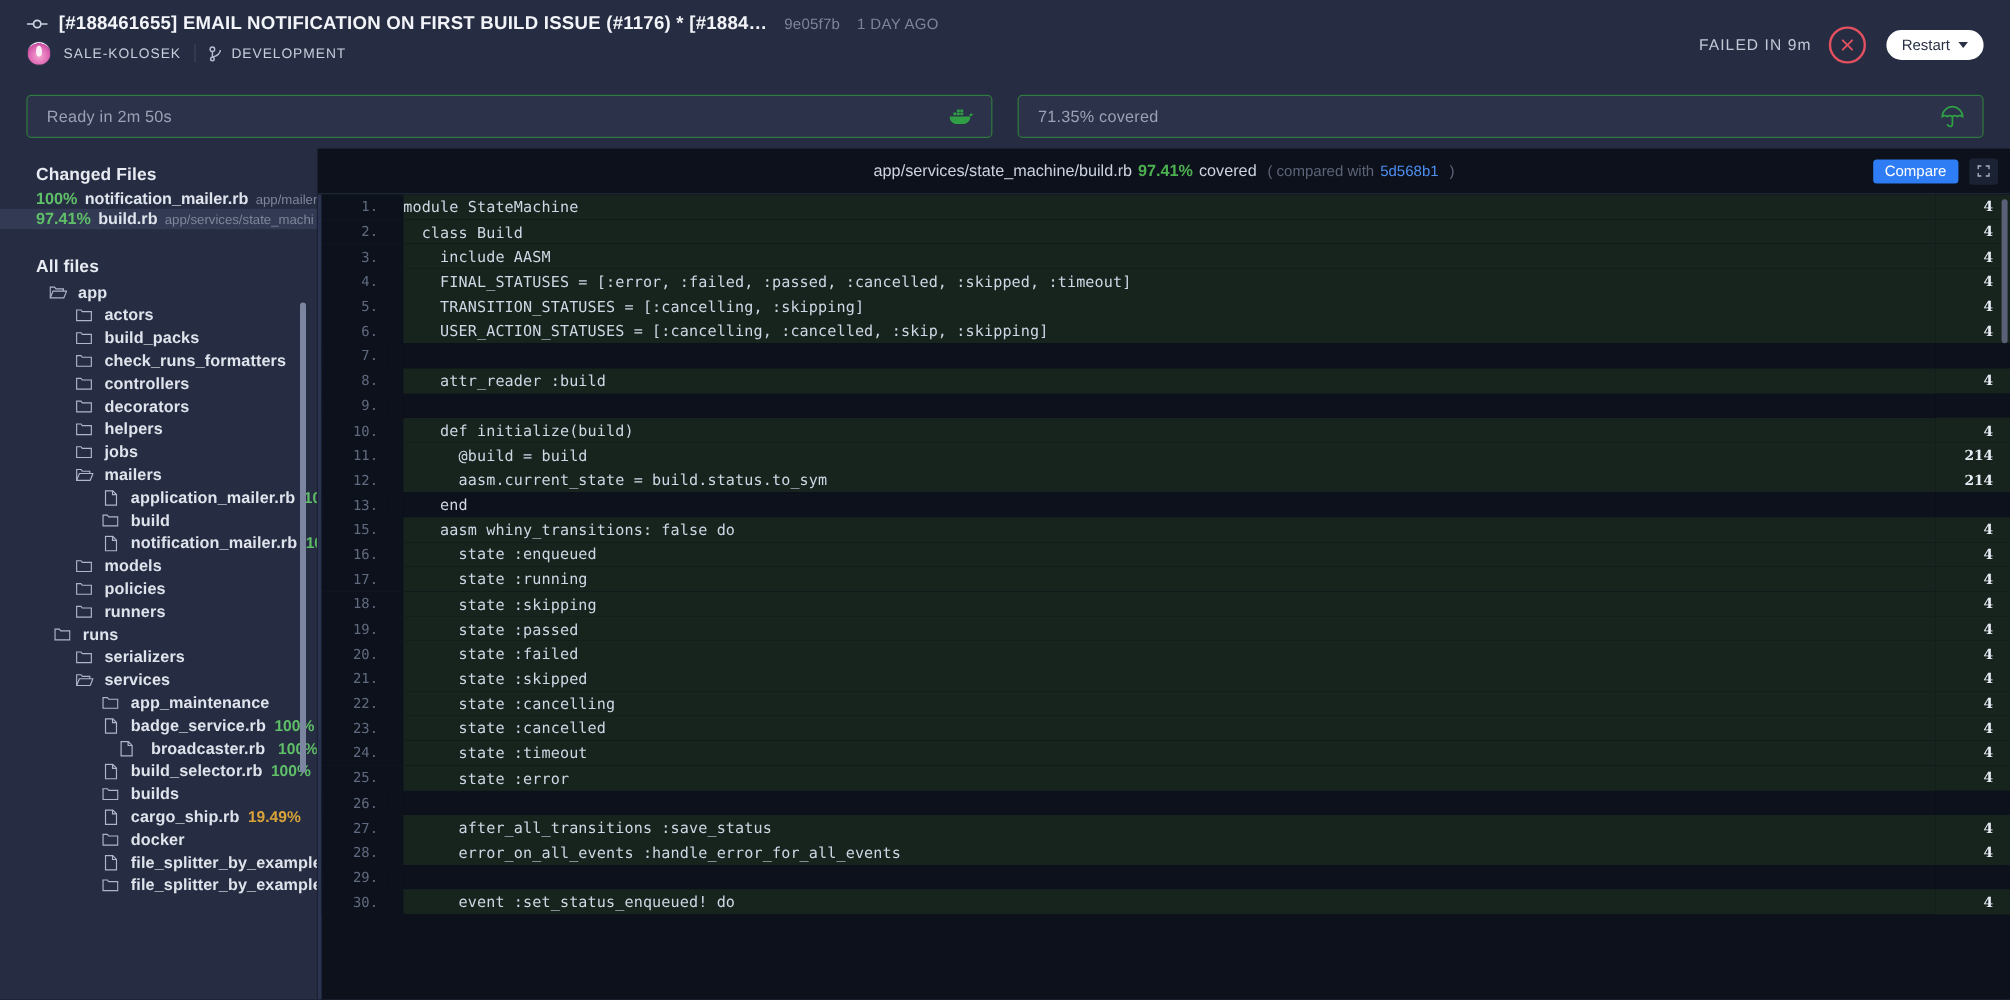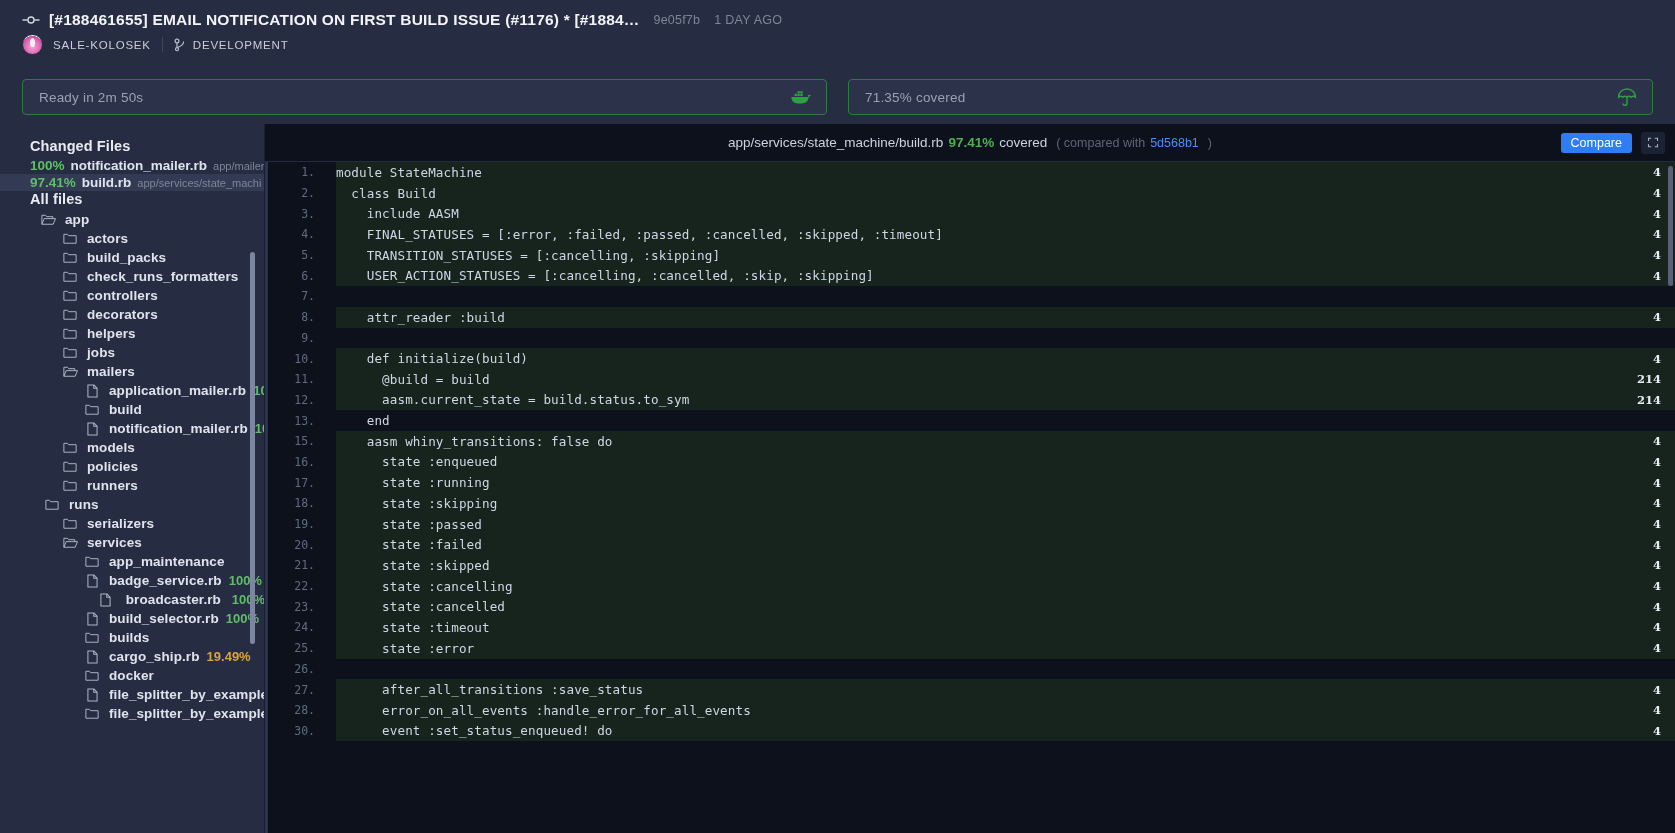--- a/index.html
+++ b/index.html
@@ -68,21 +68,21 @@
 
   
   .body{flex:1 1 auto;display:flex;min-height:0;}
 
   
   .sidebar{
     width:265px;flex:0 0 265px;background:#262d42;position:relative;
     overflow:hidden;padding-top:14px;box-sizing:border-box;
   }
   .side-sec-title{font-size:14.5px;font-weight:700;color:#e8ebf2;padding:0 0 3px 30px;letter-spacing:.1px;}
-  .side-sec-title.all{}
+  .side-sec-title.all{padding-top:24px;}
   .chg-row{display:flex;align-items:baseline;padding:1px 0 1px 30px;white-space:nowrap;cursor:pointer;}
   .chg-row.sel{background:#323a54;}
   .pct{font-size:13.5px;font-weight:600;margin-right:6px;}
   .pct.g{color:#5fbf68;}
   .fname{font-size:13.5px;color:#dfe3ec;font-weight:600;}
   .fpath{font-size:11px;color:#7e8699;margin-left:6px;font-weight:400;}
 
   .tree-row{display:flex;align-items:center;padding:2px 0;white-space:nowrap;cursor:pointer;}
   .tree-row .ico{flex:0 0 16px;margin-right:9px;display:flex;align-items:center;justify-content:center;color:#aeb6c9;}
   .tree-row .nm{font-size:13.5px;color:#dfe3ec;font-weight:600;letter-spacing:.1px;}
@@ -171,20 +171,32 @@
         <svg viewBox="0 0 12 14" width="12" height="14">
             <circle cx="3" cy="3" r="1.9" fill="none" stroke="currentColor" stroke-width="1.2"></circle>
             <circle cx="3" cy="11.2" r="1.5" fill="none" stroke="currentColor" stroke-width="1.2"></circle>
             <path d="M3 5 v4.4" stroke="currentColor" stroke-width="1.2" fill="none"></path>
             <path d="M3.2 9.6 C7 8.4 9.6 6.4 9.6 3.6" stroke="currentColor" stroke-width="1.2" fill="none"></path>
           </svg>
       </span>
       <span class="branch">DEVELOPMENT</span>
     </div>
 
+    <div class="hdr-right">
+      <span class="failed-txt">FAILED IN 9m</span>
+      <span class="fail-circle">
+        <svg viewBox="0 0 16 16" width="13" height="13">
+            <path d="M3.2 3.2 L12.8 12.8 M12.8 3.2 L3.2 12.8" stroke="currentColor" stroke-width="1.9" stroke-linecap="round"></path>
+          </svg>
+      </span>
+      <button class="restart-btn">
+        <span>Restart</span>
+        <span class="caret"></span>
+      </button>
+    </div>
   </div>
 
   <div class="statusbar">
 
     <div class="status-box ok">
       <span class="label">Ready in 2m 50s</span>
       <span class="sicon">
         <svg viewBox="0 0 24 18" width="22" height="17">
             <g fill="#2f9e44">
               <rect x="5" y="5.5" width="2.6" height="2.4"></rect>
@@ -650,20 +662,26 @@
                   <td class="gutter-pad"></td>
                   <td class="src">      after_all_transitions :save_status</td>
                   <td class="hits">4</td>
                 </tr>
                 <tr class="cl cov">
                   <td class="ln">28.</td>
                   <td class="gutter-pad"></td>
                   <td class="src">      error_on_all_events :handle_error_for_all_events</td>
                   <td class="hits">4</td>
                 </tr>
+                <tr class="cl unc">
+                  <td class="ln">29.</td>
+                  <td class="gutter-pad"></td>
+                  <td class="src"></td>
+                  <td class="hits"></td>
+                </tr>
                 <tr class="cl cov">
                   <td class="ln">30.</td>
                   <td class="gutter-pad"></td>
                   <td class="src">      event :set_status_enqueued! do</td>
                   <td class="hits">4</td>
                 </tr>
               </tbody>
           </table>
           <div class="code-vscroll"></div>
         </div>

